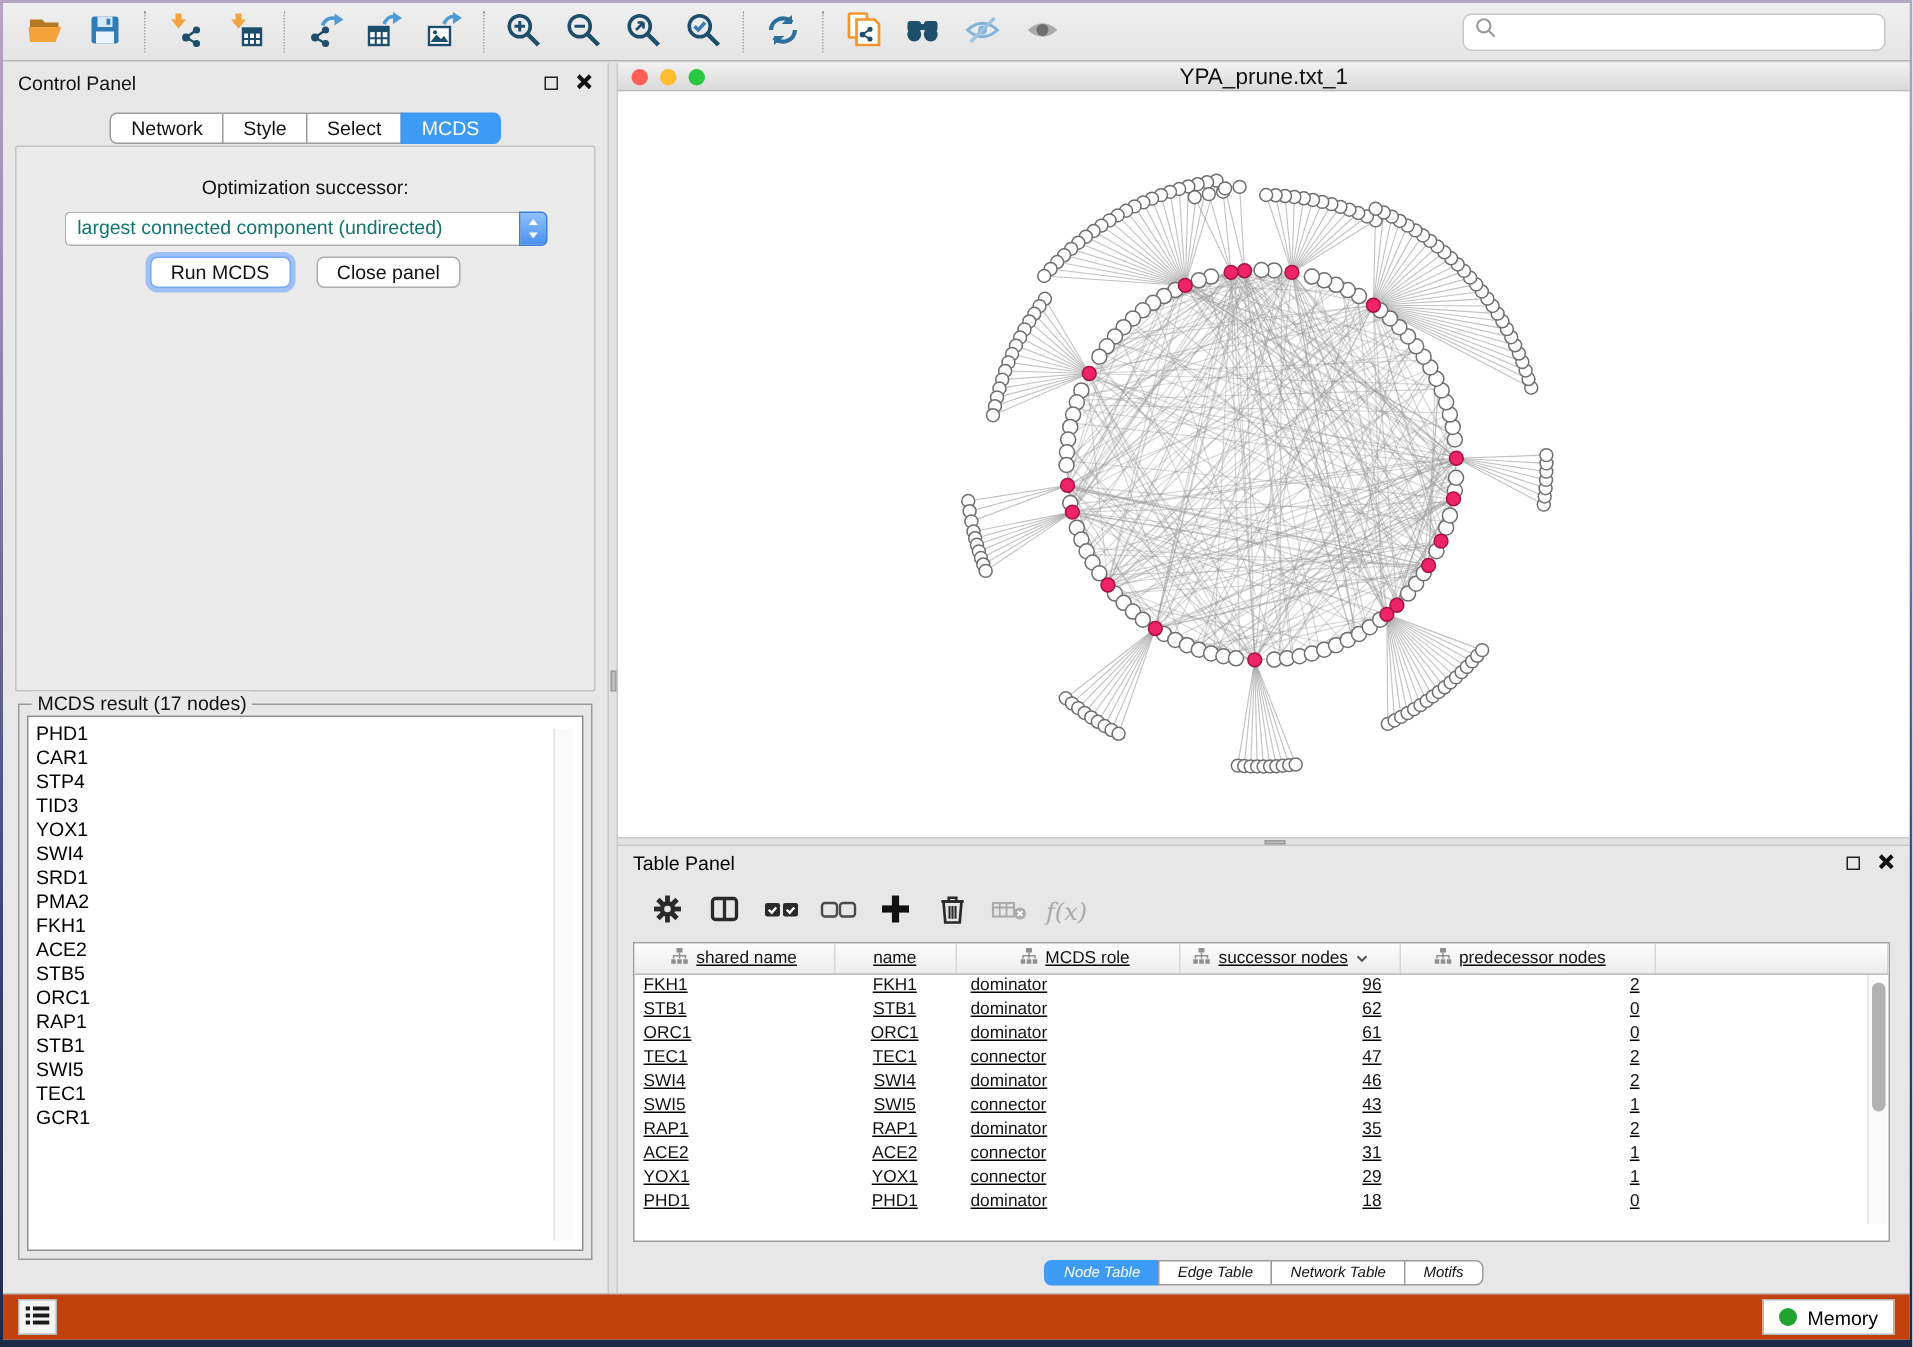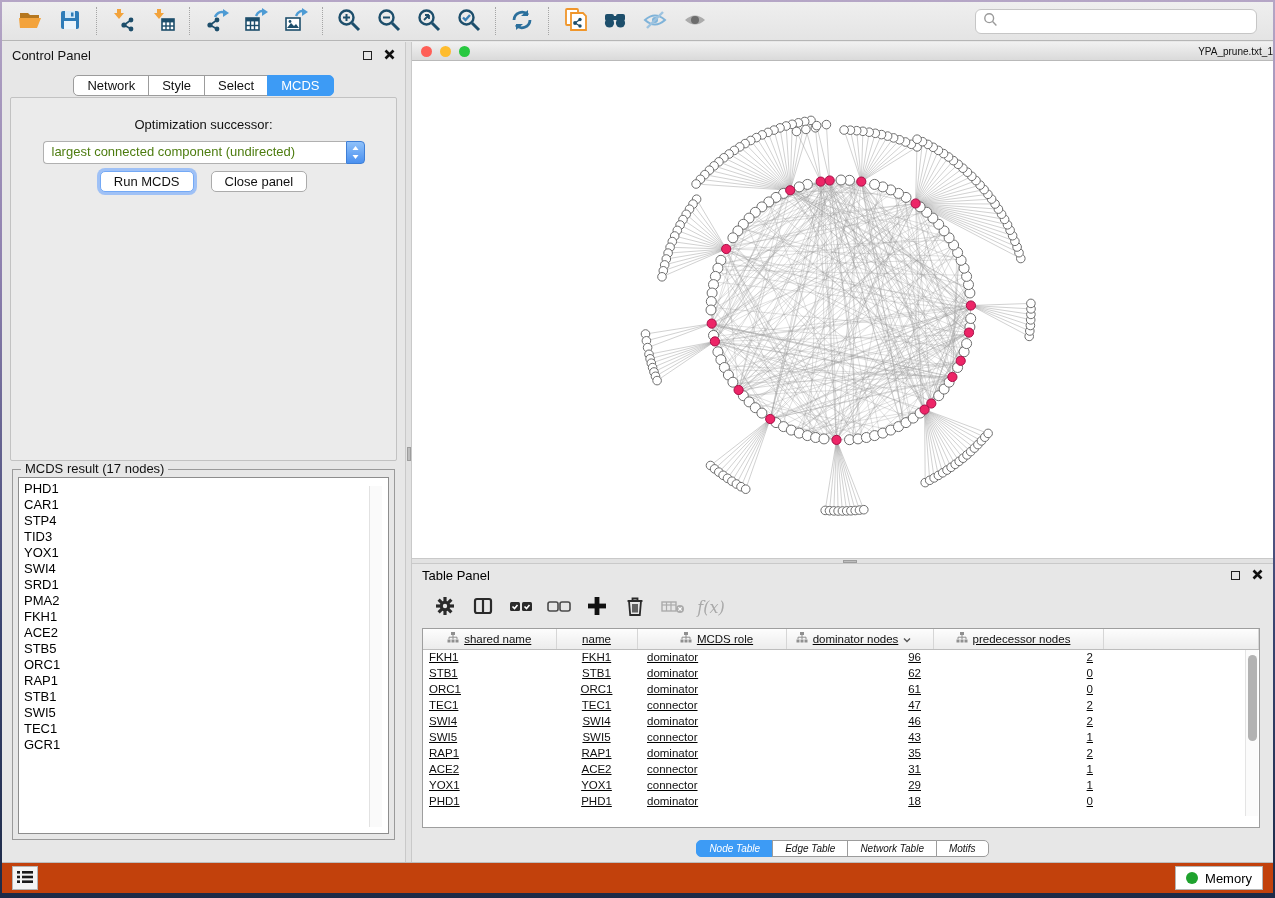--- a/index.html
+++ b/index.html
@@ -33,21 +33,21 @@
     font-size:13px; color:#111; cursor:pointer; white-space:nowrap; }
   .tab:first-child { border-radius:5px 0 0 5px; margin-left:0; }
   .tab:last-child { border-radius:0 5px 5px 0; }
   .tab.active { background:#3d9bf5; border-color:#3d9bf5; color:#fff; }
   .content-card { position:absolute; top:55px; left:8px; right:8px; height:364px;
     background:#ebebeb; border:1px solid #c2c2c2; border-radius:2px; }
   .opt-label { text-align:center; margin-top:19px; font-size:13px; color:#111; }
   .select-row { width:322px; margin:9px auto 0; height:23px; display:flex; }
   .mac-select { flex:1; background:#fff; border:1px solid #b0b0b0; border-right:none;
     border-radius:4px 0 0 4px; font-size:13px; padding:2px 8px; white-space:nowrap;
-    overflow:hidden; color:#4d7c0f; }
+    overflow:hidden; color:#0f766e; }
   .stepper { width:19px; border-radius:0 4px 4px 0; background:linear-gradient(#8fc1fa,#4a90ef);
     border:1px solid #3f7fd6; display:flex; align-items:center; justify-content:center; }
   .btn-row { display:flex; justify-content:center; gap:17px; margin-top:7px; }
   .mac-btn { background:#fff; border:1px solid #ababab; border-radius:5px; padding:2px 13px;
     font-size:13px; color:#111; cursor:pointer; }
   .mac-btn.focused { box-shadow:0 0 0 3px rgba(96,158,255,.55); border-color:#74a9f5; }
   .result-group { position:absolute; top:427px; left:10px; right:10px; height:371px;
     border:1px solid #9a9a9a; }
   .group-title { position:absolute; top:-9px; left:8px; background:#e7e7e7; padding:0 4px;
     font-size:13px; color:#111; }
@@ -58,21 +58,21 @@
 
   .v-splitter { width:7px; background:#e2e2e2; border-left:1px solid #c9c9c9;
     border-right:1px solid #c9c9c9; position:relative; cursor:col-resize; }
   .v-knob { position:absolute; top:405px; left:1px; width:4px; height:14px; background:#bdbdbd;
     border:1px solid #9d9d9d; }
 
   
   .right-col { flex:1; display:flex; flex-direction:column; min-width:0; }
   .net-titlebar { height:19px; background:linear-gradient(#f1f1f1,#dadada);
     border-bottom:1px solid #b9b9b9; position:relative; display:flex; align-items:center;
-    justify-content:flex-end; font-size:10px; color:#111; }
+    justify-content:center; font-size:15px; color:#111; }
   .lights { position:absolute; left:9px; top:4px; display:flex; gap:8px; }
   .light { width:11px; height:11px; border-radius:50%; }
   .net-canvas { height:497px; background:#fff; position:relative; overflow:hidden; }
   .h-splitter { height:6px; background:#e2e2e2; border-top:1px solid #c9c9c9;
     border-bottom:1px solid #c9c9c9; position:relative; cursor:row-resize; }
   .h-knob { position:absolute; left:50%; top:1px; width:14px; height:3px; background:#bdbdbd;
     border:1px solid #9d9d9d; }
 
   
   .table-panel { flex:1; background:#e7e7e7; display:flex; flex-direction:column; min-height:0; }
@@ -1143,21 +1143,21 @@
                     </th>
                     <th class="c3">
                       <span class="thin">
                         <span><svg width="12" height="11" viewBox="0 0 12 11">
                             <path d="M6 3v2M2 7V5.2h8V7M6 5.2V7" stroke="#8f8f8f" fill="none" stroke-width="1"></path>
                             <rect x="4" y="0" width="4" height="3" fill="#8f8f8f"></rect>
                             <rect x="0.5" y="7.5" width="3" height="3" fill="#8f8f8f"></rect>
                             <rect x="4.5" y="7.5" width="3" height="3" fill="#8f8f8f"></rect>
                             <rect x="8.5" y="7.5" width="3" height="3" fill="#8f8f8f"></rect>
                           </svg></span>
-                        <span>dominator nodes</span>
+                        <span>successor nodes</span>
                         <span><svg width="8" height="6">
                             <path d="M1 1.5l3 3 3-3" stroke="#555" fill="none" stroke-width="1.4"></path>
                           </svg></span>
                       </span>
                     </th>
                     <th class="c4">
                       <span class="thin">
                         <span><svg width="12" height="11" viewBox="0 0 12 11">
                             <path d="M6 3v2M2 7V5.2h8V7M6 5.2V7" stroke="#8f8f8f" fill="none" stroke-width="1"></path>
                             <rect x="4" y="0" width="4" height="3" fill="#8f8f8f"></rect>

